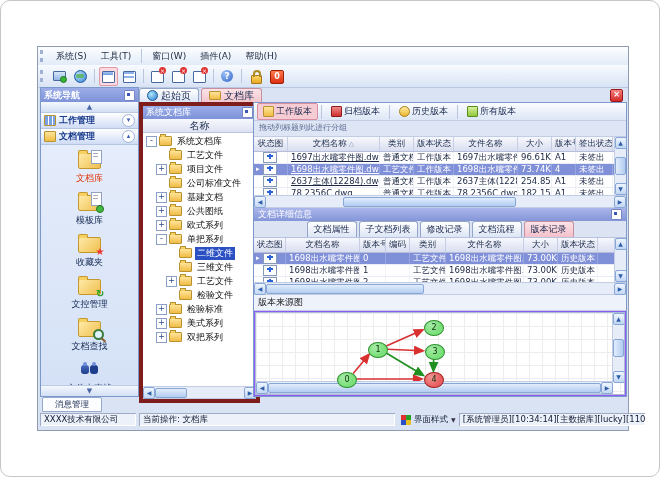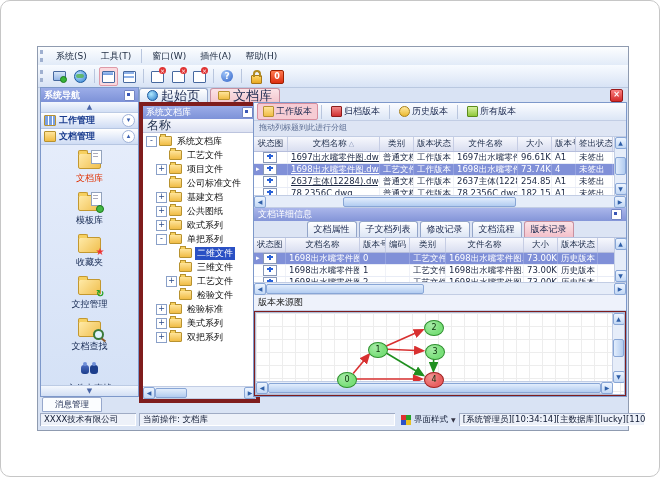--- a/index.html
+++ b/index.html
@@ -49,41 +49,41 @@
   .sb-page::after{content:"";position:absolute;left:1px;top:2px;width:5px;height:5px;background:repeating-linear-gradient(#aab 0 1px,#fff 1px 3px);}
   .sb-dotg{position:absolute;right:0;bottom:0;width:6px;height:6px;background:#43b843;border:1px solid #1d7a1d;border-radius:50%;}
   .sb-star{position:absolute;right:-1px;bottom:-2px;color:#e33;font-size:10px;line-height:10px;}
   .sb-refresh{position:absolute;right:-1px;bottom:-2px;color:#23a023;font-size:10px;line-height:10px;font-weight:bold;}
   .sb-mag{position:absolute;right:0;bottom:-1px;width:7px;height:7px;border:2px solid #3a7a3a;border-radius:50%;background:#dff3ff;}
   .sb-mag::after{content:"";position:absolute;right:-4px;bottom:-3px;width:5px;height:2px;background:#8a5a2a;transform:rotate(40deg);}
   .sb-bino{position:absolute;left:5px;top:6px;width:8px;height:9px;background:linear-gradient(#4a6ac0,#1c3e8c);border-radius:3px;box-shadow:9px 0 0 #1c3e8c;}
   .sb-bino::after{content:"";position:absolute;left:2px;top:-3px;width:4px;height:4px;background:#6f8fd8;border-radius:2px;box-shadow:9px 0 0 #6f8fd8;}
   
   .tabstrip{position:absolute;left:101px;top:41px;height:14px;display:flex;gap:2px;}
-  .wtab{display:flex;align-items:center;gap:3px;padding:0 7px;font-size:13px;color:#1c2a50;
+  .wtab{display:flex;align-items:center;gap:3px;padding:0 7px;font-size:10px;color:#1c2a50;
     border:1px solid #93a5c9;border-bottom:none;border-radius:3px 3px 0 0;background:linear-gradient(#ffffff,#dde6f5);}
   .wtab.active{background:linear-gradient(#fbe3e7,#f3c7ce);border-color:#c790a0;}
   .ti-home{width:9px;height:9px;border-radius:50%;background:radial-gradient(circle at 35% 35%,#aee8ff,#2a7ac8);border:1px solid #1c5a9e;}
   .ti-lib{width:10px;height:7px;background:linear-gradient(#ffe49a,#f0bc45);border:1px solid #b8922f;border-radius:1px;}
   .close-btn{position:absolute;right:5px;top:42px;width:11px;height:11px;background:linear-gradient(#f98080,#d42a2a);
     border:1px solid #9c1818;border-radius:2px;color:#fff;font-size:8px;line-height:10px;text-align:center;font-weight:bold;}
   
   .treepanel{position:absolute;left:101px;top:55px;width:113px;height:293px;border:4px solid #7f1d1d;background:#fff;display:flex;flex-direction:column;}
   .tp-title{height:13px;background:linear-gradient(#9cade8,#7d92d8);color:#fff;font-size:9px;display:flex;align-items:center;justify-content:space-between;padding:0 3px;flex:0 0 auto;}
-  .tp-colhdr{height:13px;background:linear-gradient(#f7f8fd,#dde2f2);border-bottom:1px solid #bcc4de;font-size:12px;color:#23324f;padding:0 4px;line-height:13px;flex:0 0 auto;}
+  .tp-colhdr{height:13px;background:linear-gradient(#f7f8fd,#dde2f2);border-bottom:1px solid #bcc4de;font-size:10px;color:#23324f;padding:0 4px;line-height:13px;flex:0 0 auto;text-align:center;}
   .tp-body{flex:1;overflow:hidden;padding-top:1px;}
   .trow{height:14px;display:flex;align-items:center;font-size:9px;color:#111;white-space:nowrap;}
   .texp{width:9px;height:9px;border:1px solid #8aa0c8;background:#fff;font-size:8px;line-height:7px;text-align:center;color:#2a4a8a;margin-right:2px;flex:0 0 auto;}
   .texp.hide{visibility:hidden;}
   .tmini{width:11px;height:8px;background:linear-gradient(#ffe49a,#f0bc45);border:1px solid #b8922f;border-radius:1px;margin-right:3px;flex:0 0 auto;position:relative;}
   .tmini::before{content:"";position:absolute;left:0;top:-3px;width:4px;height:2px;background:#f6d060;border:1px solid #b8922f;border-bottom:none;}
   .tlabel{padding:0 2px;}
   .trow.tsel .tlabel{background:#2a50c4;color:#fff;}
   
-  .rightpanel{position:absolute;left:215px;top:55px;width:372px;height:293px;border:1px solid #7d98ca;background:#7f1d1d;display:flex;flex-direction:column;}
+  .rightpanel{position:absolute;left:215px;top:55px;width:372px;height:293px;border:1px solid #7d98ca;background:#8b5cf6;display:flex;flex-direction:column;}
   .version-bar{height:17px;flex:0 0 auto;background:linear-gradient(#fbfcff,#dce6f6);border-bottom:1px solid #c2cde4;display:flex;align-items:center;padding:0 3px;font-size:9px;color:#1c2a50;}
   .vbtn{display:flex;align-items:center;gap:2px;padding:1px 5px;border:1px solid transparent;border-radius:2px;}
   .vbtn.active{background:#f6ccd4;border-color:#d78e9e;}
   .vb-ico{width:9px;height:9px;border-radius:1px;flex:0 0 auto;}
   .vb-work{background:linear-gradient(#ffe49a,#f0bc45);border:1px solid #b8922f;}
   .vb-archive{background:linear-gradient(#f08a8a,#d03030);border:1px solid #8c1c1c;}
   .vb-history{background:linear-gradient(#ffe9a0,#eab830);border:1px solid #a88018;border-radius:50%;}
   .vb-all{background:linear-gradient(#d8f0a0,#8fc83a);border:1px solid #5a8c1c;}
   .group-hint{height:13px;flex:0 0 auto;background:#dee5f4;border-bottom:1px solid #c2cde4;font-size:8px;color:#5a6c92;padding:1px 5px;}
   .gridwrap{position:relative;flex:0 0 auto;background:#fff;}

